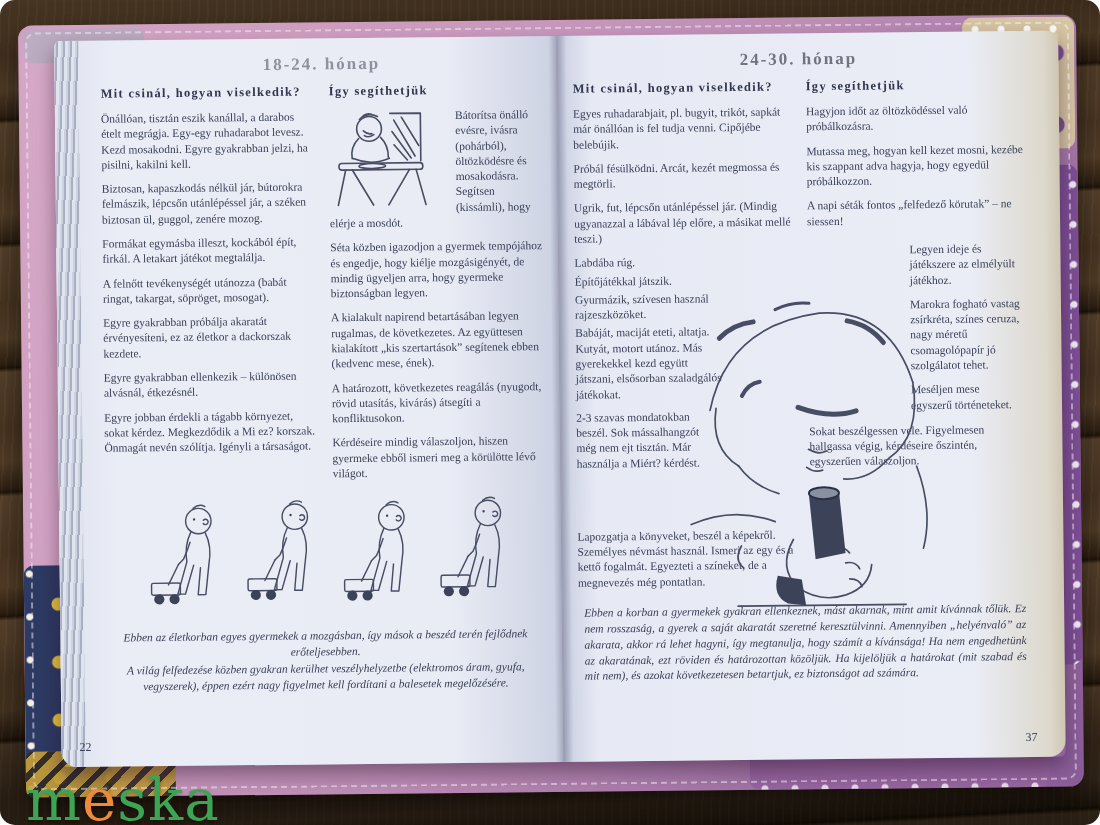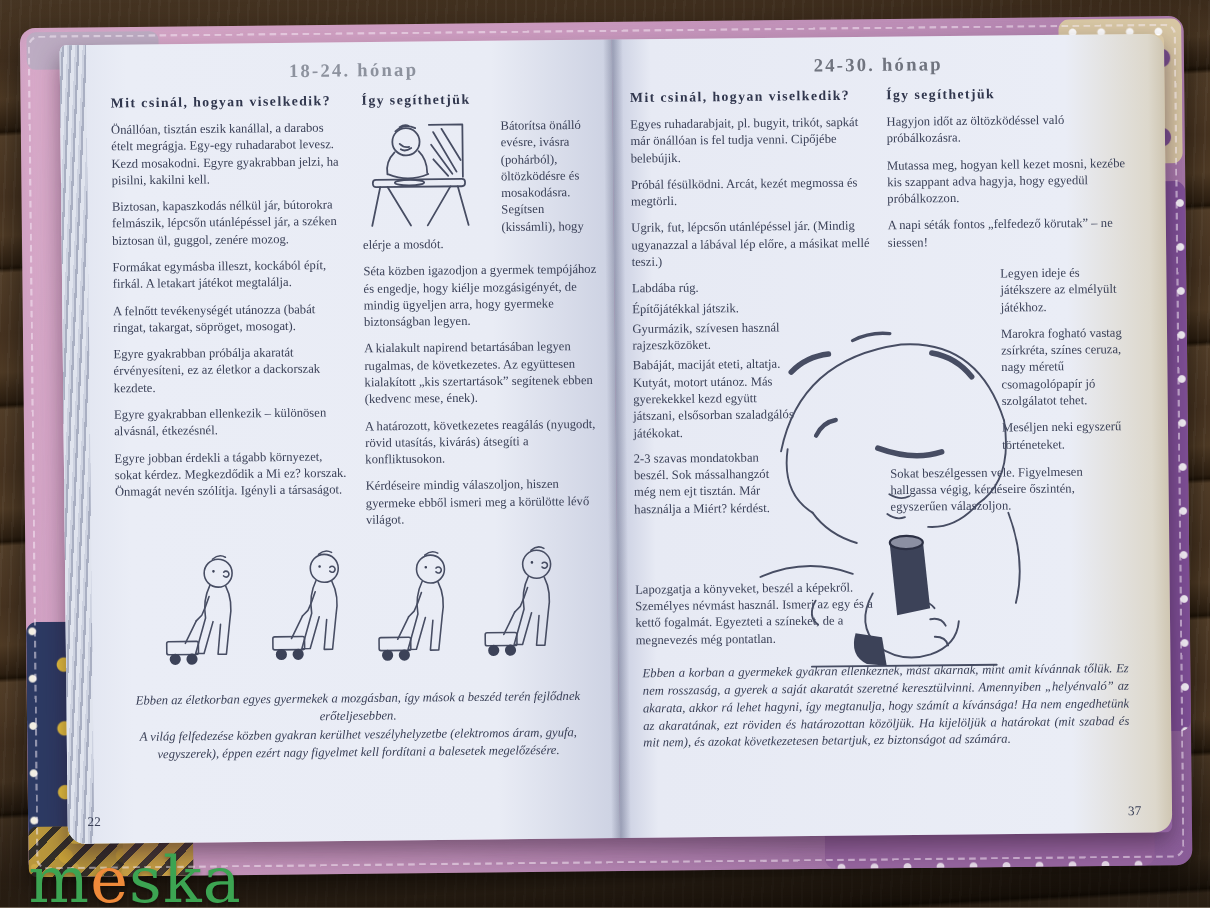--- a/index.html
+++ b/index.html
@@ -6,20 +6,21 @@
   html,body { width:1100px; height:825px; overflow:hidden; }
   body { font-family:"Liberation Serif", serif; }
 
   .scene{
     position:relative; width:1100px; height:825px;
     background-color:#3e2c1a;
     background-image:
       linear-gradient(180deg, rgba(0,0,0,.18) 0%, rgba(0,0,0,0) 12%, rgba(0,0,0,0) 78%, rgba(0,0,0,.5) 100%),
       repeating-linear-gradient(92deg, rgba(255,255,255,.035) 0 2px, rgba(0,0,0,0) 2px 9px),
       repeating-linear-gradient(177deg, #55402a 0px, #483421 55px, #513c26 90px, #2e2012 116px, #1f1408 120px, #55402a 124px);
+    border-radius: 15px;
   }
 
   
   .book{
     position:absolute; left:22px; top:20px; width:1058px; height:772px;
     transform:rotate(-0.6deg);
     border-radius:14px;
     background:linear-gradient(120deg, #e0b2d0 0%, #d7a6c9 30%, #c697bf 55%, #a87aac 78%, #8f62a0 100%);
     box-shadow:0 14px 30px rgba(0,0,0,.55), inset 0 0 40px rgba(120,70,120,.25);
   }
@@ -287,21 +288,21 @@
               <p class="wide-after-art">Lapozgatja a könyveket, beszél a képekről. Személyes névmást használ. Ismeri az egy és a kettő fogalmát. Egyezteti a színeket, de a megnevezés még pontatlan.</p>
             </div>
 
             <div class="col">
               <div class="col-title">Így segíthetjük</div>
               <p>Hagyjon időt az öltözködéssel való próbálkozásra.</p>
               <p>Mutassa meg, hogyan kell kezet mosni, kezébe kis szappant adva hagyja, hogy egyedül próbálkozzon.</p>
               <p>A napi séták fontos „felfedező körutak” – ne siessen!</p>
               <p class="narrow-r" style="margin-top:14px;">Legyen ideje és játékszere az elmélyült játékhoz.</p>
               <p class="narrow-r">Marokra fogható vastag zsírkréta, színes ceruza, nagy méretű csomagolópapír jó szolgálatot tehet.</p>
-              <p class="narrow-r">Meséljen neki egyszerű történeteket.</p>
+              <p class="narrow-r">Meséljen mese egyszerű történeteket.</p>
               <p style="margin-top:10px;">Sokat beszélgessen vele. Figyelmesen hallgassa végig, kérdéseire őszintén, egyszerűen válaszoljon.</p>
             </div>
           </div>
 
           <div class="rp-footnote">Ebben a korban a gyermekek gyakran ellenkeznek, mást akarnak, mint amit kívánnak tőlük. Ez nem rosszaság, a gyerek a saját akaratát szeretné keresztülvinni. Amennyiben „helyénvaló” az akarata, akkor rá lehet hagyni, így megtanulja, hogy számít a kívánsága! Ha nem engedhetünk az akaratának, ezt röviden és határozottan közöljük. Ha kijelöljük a határokat (mit szabad és mit nem), és azokat következetesen betartjuk, ez biztonságot ad számára.</div>
         </div>
 
         <div class="pagenum">37</div>
       </div>
 

